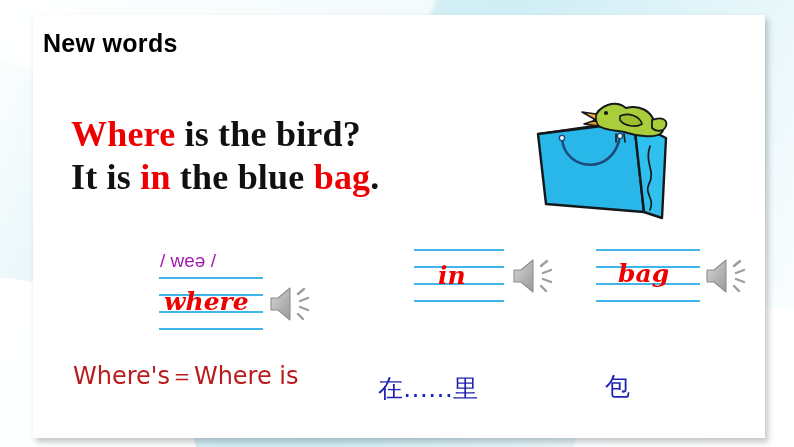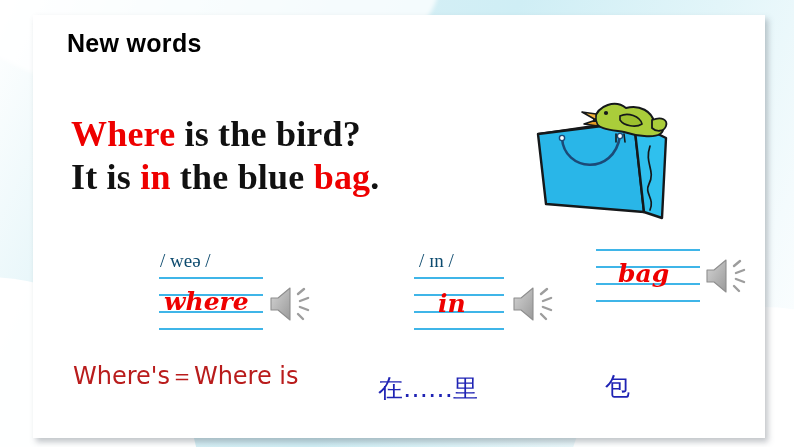--- a/index.html
+++ b/index.html
@@ -75,21 +75,20 @@
   
   #title {
     position: absolute;
     left: 10px;
     top: 14px;
     font-family: "Liberation Sans", sans-serif;
     font-weight: bold;
     font-size: 25px;
     color: #000000;
     letter-spacing: .3px;
-    margin-left: 24px;
   }
 
   
   .sentence {
     position: absolute;
     font-family: "Liberation Serif", serif;
     font-weight: bold;
     font-size: 36px;
     color: #111111;
     white-space: nowrap;
@@ -111,23 +110,23 @@
   
   .word-block {
     position: absolute;
     top: 232px;
   }
   #word-block-0 { left: 95px;  width: 200px; }
   #word-block-1 { left: 372px; width: 175px; }
   #word-block-2 { left: 558px; width: 180px; }
 
   .phonetic {
-    font-family: Liberation Serif, serif;
+    font-family: Liberation Sans, sans-serif;
     font-size: 19px;
-    color: #0c4a6e;
+    color: #a21caf;
     text-align: left;
     white-space: nowrap;
     height: 28px;
     line-height: 28px;
   }
   #word-block-0 .phonetic { padding-left: 32px; }
   #word-block-1 .phonetic { padding-left: 14px; }
   #word-block-2 .phonetic { padding-left: 10px; }
 
   .writing-row {
@@ -279,21 +278,20 @@
               <path d="M31,18 L39,15"></path>
               <path d="M31,24 L39,27"></path>
               <path d="M29,31 L34,36"></path>
             </g>
           </svg>
         </div>
       </div>
     </div>
 
     <div class="word-block" id="word-block-1">
-      <div class="phonetic">/ ɪn /</div>
       <div class="writing-row">
         <div class="lines">
           <div class="ln l1"></div>
           <div class="ln l2"></div>
           <div class="ln l3"></div>
           <div class="ln l4"></div>
         </div>
         <div class="word-script">in</div>
         <div class="speaker">
           <svg width="46" height="42" viewBox="0 0 46 42" xmlns="http://www.w3.org/2000/svg">

